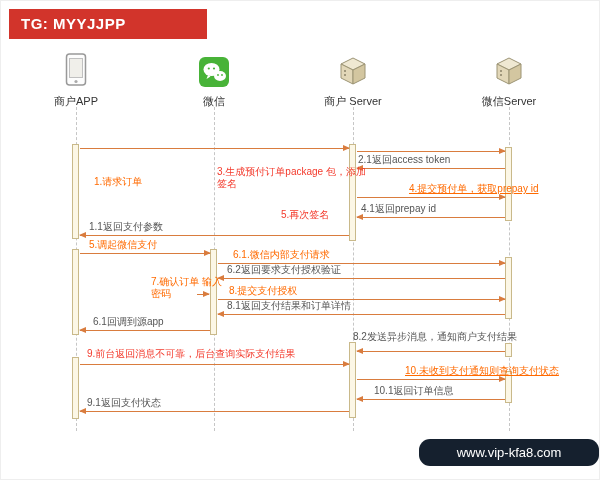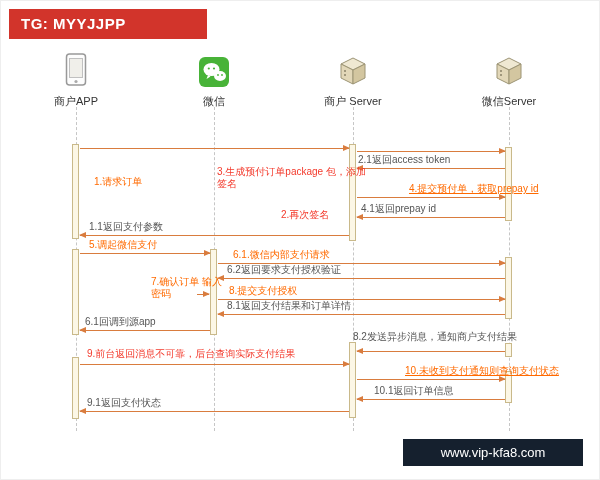--- a/index.html
+++ b/index.html
@@ -4,22 +4,22 @@
 <style>
   html,body{margin:0;padding:0;}
   body{font-family:"Liberation Sans","DejaVu Sans",sans-serif;}
   .screen{position:relative;width:600px;height:480px;background:#ffffff;overflow:hidden;border:1px solid #eeeeee;box-sizing:border-box;}
 
   
   .header-badge{position:absolute;left:8px;top:8px;width:198px;height:30px;background:#d2342b;color:#fff;
     font-size:15px;font-weight:bold;line-height:30px;padding-left:12px;box-sizing:border-box;letter-spacing:0.5px;}
 
   
-  .footer-badge{position:absolute;right:16px;bottom:13px;width:180px;height:27px;background:#15202e;color:#fff;
-    font-size:13px;line-height:27px;text-align:center;}
+  .footer-badge{position:absolute;right:0;bottom:13px;width:180px;height:27px;background:#15202e;color:#fff;
+    font-size:13px;line-height:27px;text-align:center;border-radius:11px;}
 
   
   .actor{position:absolute;top:52px;width:90px;text-align:center;}
   .actor-icon{height:38px;display:flex;align-items:flex-end;justify-content:center;}
   .actor-label{font-size:11px;color:#333;margin-top:3px;}
 
   
   .lifeline{position:absolute;top:106px;height:324px;width:0;border-left:1px dashed #c6c6c6;}
 
   
@@ -142,29 +142,29 @@
   <div class="arrow right" style="left:79px;top:363px;width:269px;"></div>
   <div class="arrow right" style="left:356px;top:378px;width:148px;"></div>
   <div class="arrow left" style="left:356px;top:398px;width:148px;"></div>
   <div class="arrow left" style="left:79px;top:410px;width:269px;"></div>
 
   <div class="msg lbl-orange" style="left:93px;top:133px;margin-top:42px;">1.请求订单</div>
   <div class="msg lbl-dark" style="left:357px;top:153px;">2.1返回access token</div>
   <div class="msg lbl-red wrap center" style="left:216px;top:165px;width:150px;">3.生成预付订单package 包，添加签名</div>
   <div class="msg lbl-orange lbl-underline" style="left:360px;top:182px;">4.提交预付单，获取prepay id</div>
   <div class="msg lbl-dark" style="left:360px;top:202px;">4.1返回prepay id</div>
-  <div class="msg lbl-red" style="left:280px;top:208px;">2.再次签名</div>
+  <div class="msg lbl-red" style="left:280px;top:208px;">5.再次签名</div>
   <div class="msg lbl-dark" style="left:88px;top:220px;">1.1返回支付参数</div>
   <div class="msg lbl-orange" style="left:88px;top:238px;">5.调起微信支付</div>
   <div class="msg lbl-orange" style="left:232px;top:248px;">6.1.微信内部支付请求</div>
   <div class="msg lbl-dark" style="left:226px;top:263px;">6.2返回要求支付授权验证</div>
   <div class="msg lbl-orange wrap center" style="left:150px;top:275px;width:74px;">7.确认订单 输入密码</div>
   <div class="msg lbl-orange" style="left:228px;top:284px;">8.提交支付授权</div>
   <div class="msg lbl-dark" style="left:226px;top:299px;">8.1返回支付结果和订单详情</div>
-  <div class="msg lbl-dark" style="left:84px;top:315px;">6.1回调到源app</div>
+  <div class="msg lbl-dark" style="left:92px;top:315px;">6.1回调到源app</div>
   <div class="msg lbl-dark" style="left:352px;top:330px;">8.2发送异步消息，通知商户支付结果</div>
   <div class="msg lbl-red" style="left:86px;top:347px;">9.前台返回消息不可靠，后台查询实际支付结果</div>
   <div class="msg lbl-orange lbl-underline" style="left:356px;top:364px;">10.未收到支付通知则查询支付状态</div>
   <div class="msg lbl-dark" style="left:340px;top:384px;margin-left:33px;">10.1返回订单信息</div>
   <div class="msg lbl-dark" style="left:86px;top:396px;">9.1返回支付状态</div>
 
   <div class="footer-badge">www.vip-kfa8.com</div>
 
 </div>
 

